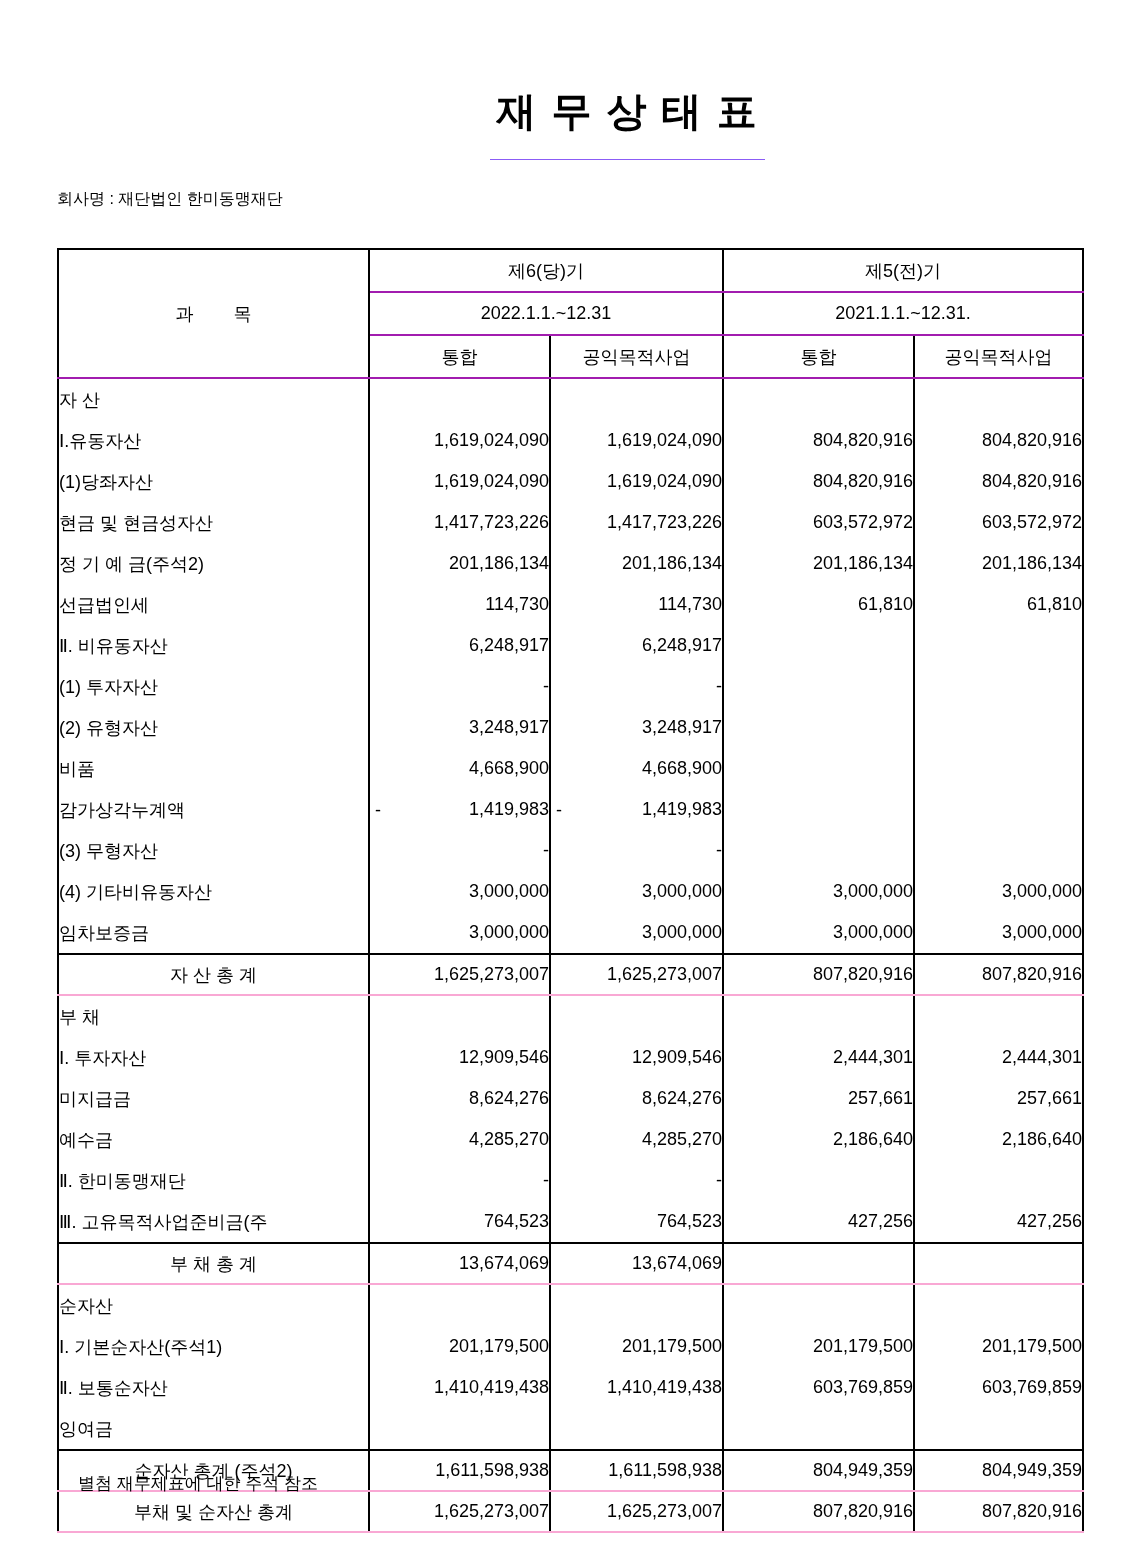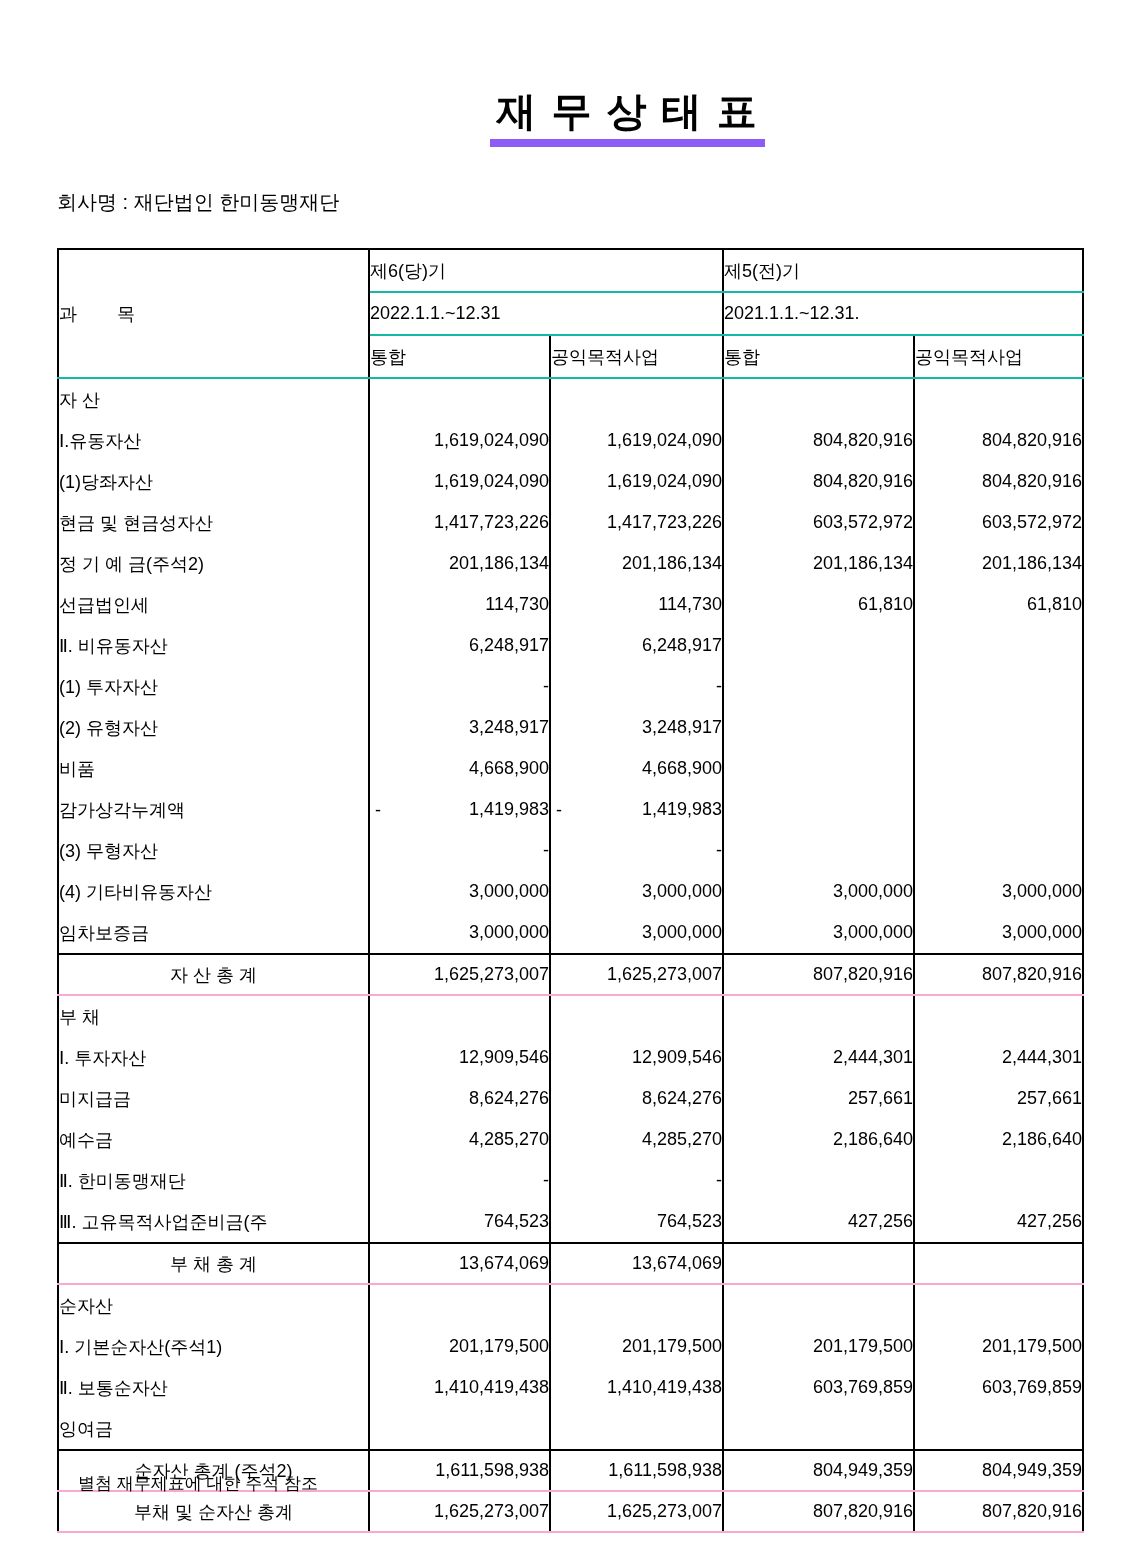--- a/index.html
+++ b/index.html
@@ -16,46 +16,46 @@
   .title-wrap {
     position: absolute; top: 84px; left: 0;
     width: 1133px; text-align: center;
   }
   .title-text {
     display: inline-block;
     position: relative; left: 61px;
     font-size: 40px; font-weight: 700;
     letter-spacing: 2px;
     white-space: pre;
-    border-bottom: 8px solid #8b5cf6;
-    padding: 0 6px 0 6px;
+    border-bottom: 1px solid #8b5cf6;
+    padding: 0 6px 20px 6px;
   }
   .company {
     position: absolute; top: 189px; left: 57px;
-    font-size: 20px; white-space: pre; text-align: right;
+    font-size: 16px; white-space: pre; text-align: right;
   }
   table.fin-table {
     position: absolute; top: 248px; left: 57px;
     width: 1025px;
     border-collapse: collapse;
     table-layout: fixed;
     border: 2px solid #000;
   }
   .fin-table th, .fin-table td {
     border-left: 2px solid #000;
     border-right: 2px solid #000;
     font-size: 18px; font-weight: 400;
     padding: 0;
     vertical-align: middle;
     overflow: hidden;
   }
   .fin-table thead th {
-    text-align: left;
+    text-align: center;
     height: 41px;
-    border-bottom: 2px solid #14b8a6;
+    border-bottom: 2px solid #a21caf;
     white-space: pre;
   }
   .fin-table tbody td { height: 41px; }
   .fin-table tr.total-row td {
     height: 39px;
     border-top: 2px solid #000;
     border-bottom: 2px solid #f9a8d4;
   }
   .acct { text-align: left; white-space: pre; }
   .num  { text-align: right; padding-right: 12px; white-space: pre; position: relative; }

